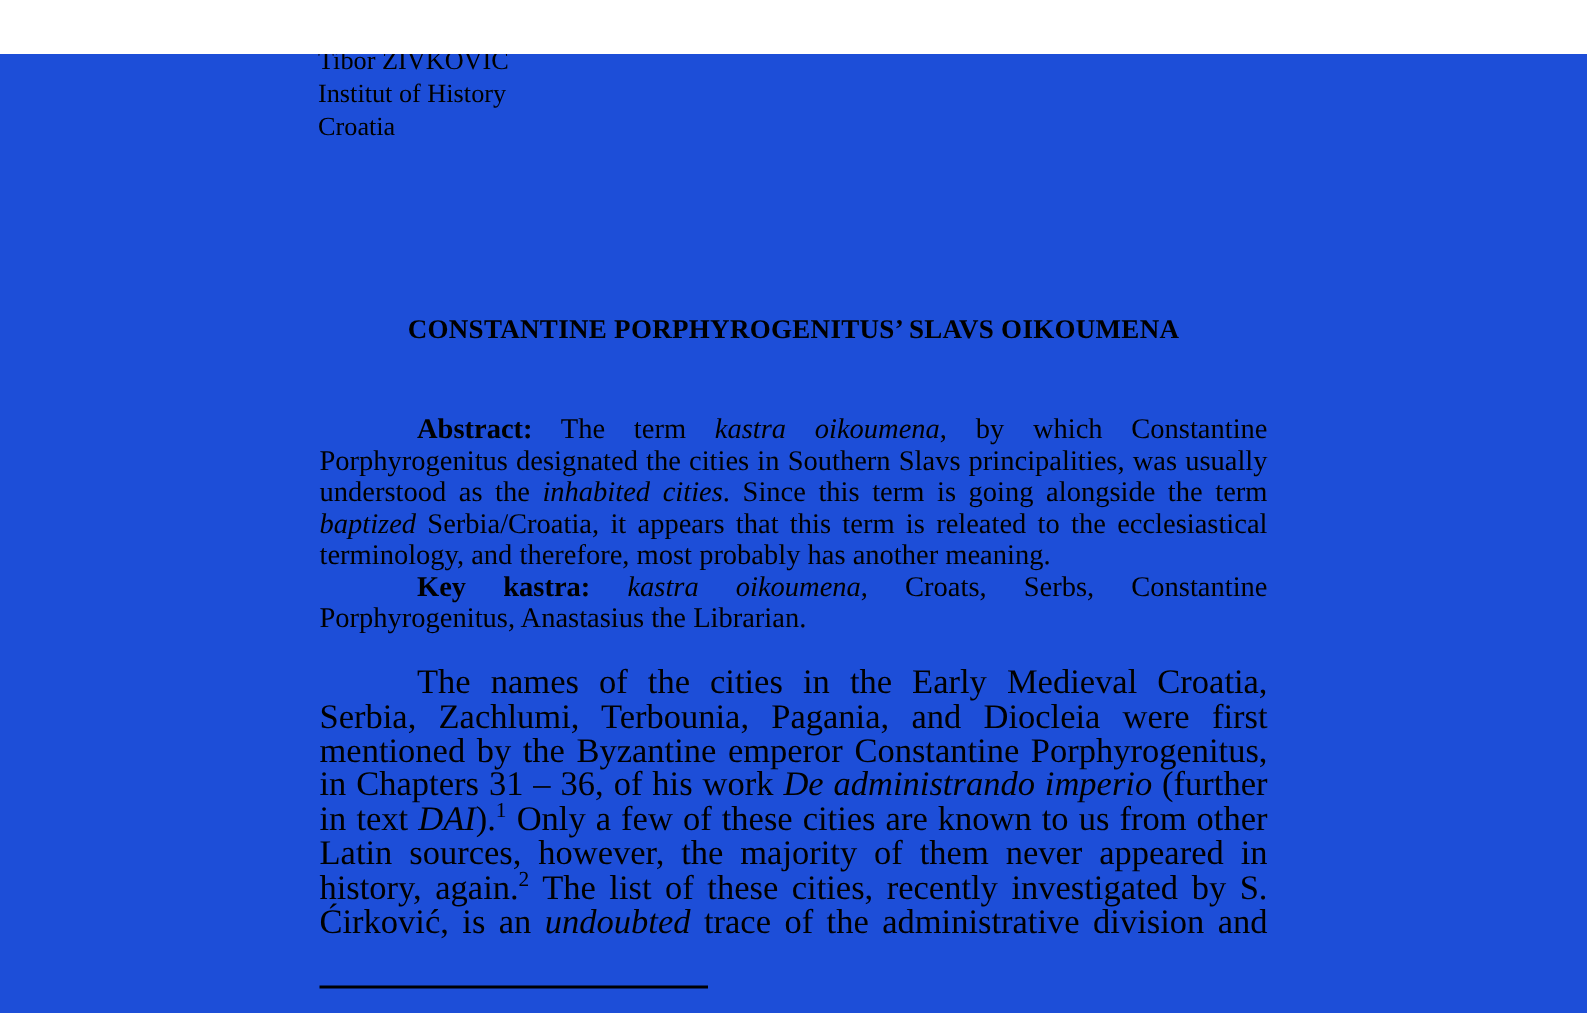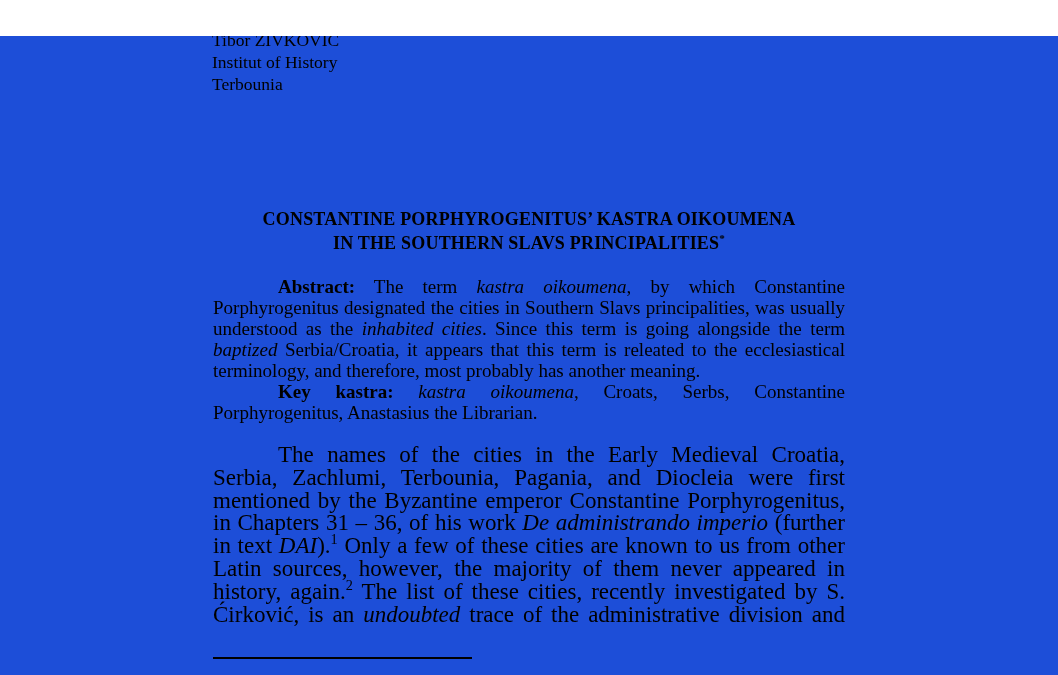--- a/index.html
+++ b/index.html
@@ -73,26 +73,25 @@
   sup { font-size:0.62em; line-height:0; vertical-align:super; }
 </style>
 </head>
 <body>
 
 <div class="page">
 
   <div class="author-block">
     <div>Tibor ŽIVKOVIĆ</div>
     <div>Institut of History</div>
-    <div>Terbounia</div>
+    <div>Croatia</div>
   </div>
 
   <h1 class="title-block">
-    <span>CONSTANTINE PORPHYROGENITUS’ KASTRA OIKOUMENA</span><br>
-    <span><span>IN THE SOUTHERN SLAVS PRINCIPALITIES</span><sup>*</sup></span>
+    <span>CONSTANTINE PORPHYROGENITUS’ SLAVS OIKOUMENA</span><br>
   </h1>
 
   <div class="abstract-block">
     <p class="para"><span style="font-weight: bold;">Abstract:</span><span> The term </span><span style="font-style: italic;">kastra oikoumena</span><span>, by which Constantine Porphyrogenitus designated the cities in Southern Slavs principalities, was usually understood as the </span><span style="font-style: italic;">inhabited cities</span><span>. Since this term is going alongside the term </span><span style="font-style: italic;">baptized</span><span> Serbia/Croatia, it appears that this term is releated to the ecclesiastical terminology, and therefore, most probably has another meaning.</span></p>
     <p class="para"><span style="font-weight: bold;">Key kastra: </span><span style="font-style: italic;">kastra oikoumena</span><span>, Croats, Serbs, Constantine Porphyrogenitus, Anastasius the Librarian.</span></p>
   </div>
 
   <div class="body-block">
     <p class="para justify-last"><span>The names of the cities in the Early Medieval Croatia, Serbia, Zachlumi, Terbounia, Pagania, and Diocleia were first mentioned by the Byzantine emperor Constantine Porphyrogenitus, in Chapters 31 – 36, of his work </span><span style="font-style: italic;">De administrando imperio</span><span> (further in text </span><span style="font-style: italic;">DAI</span><span>).</span><sup>1</sup><span> Only a few of these cities are known to us from other Latin sources, however, the majority of them never appeared in history, again.</span><sup>2</sup><span> The list of these cities, recently investigated by S. Ćirković, is an </span><span style="font-style: italic;">undoubted</span><span> trace of the administrative division and</span></p>
   </div>

